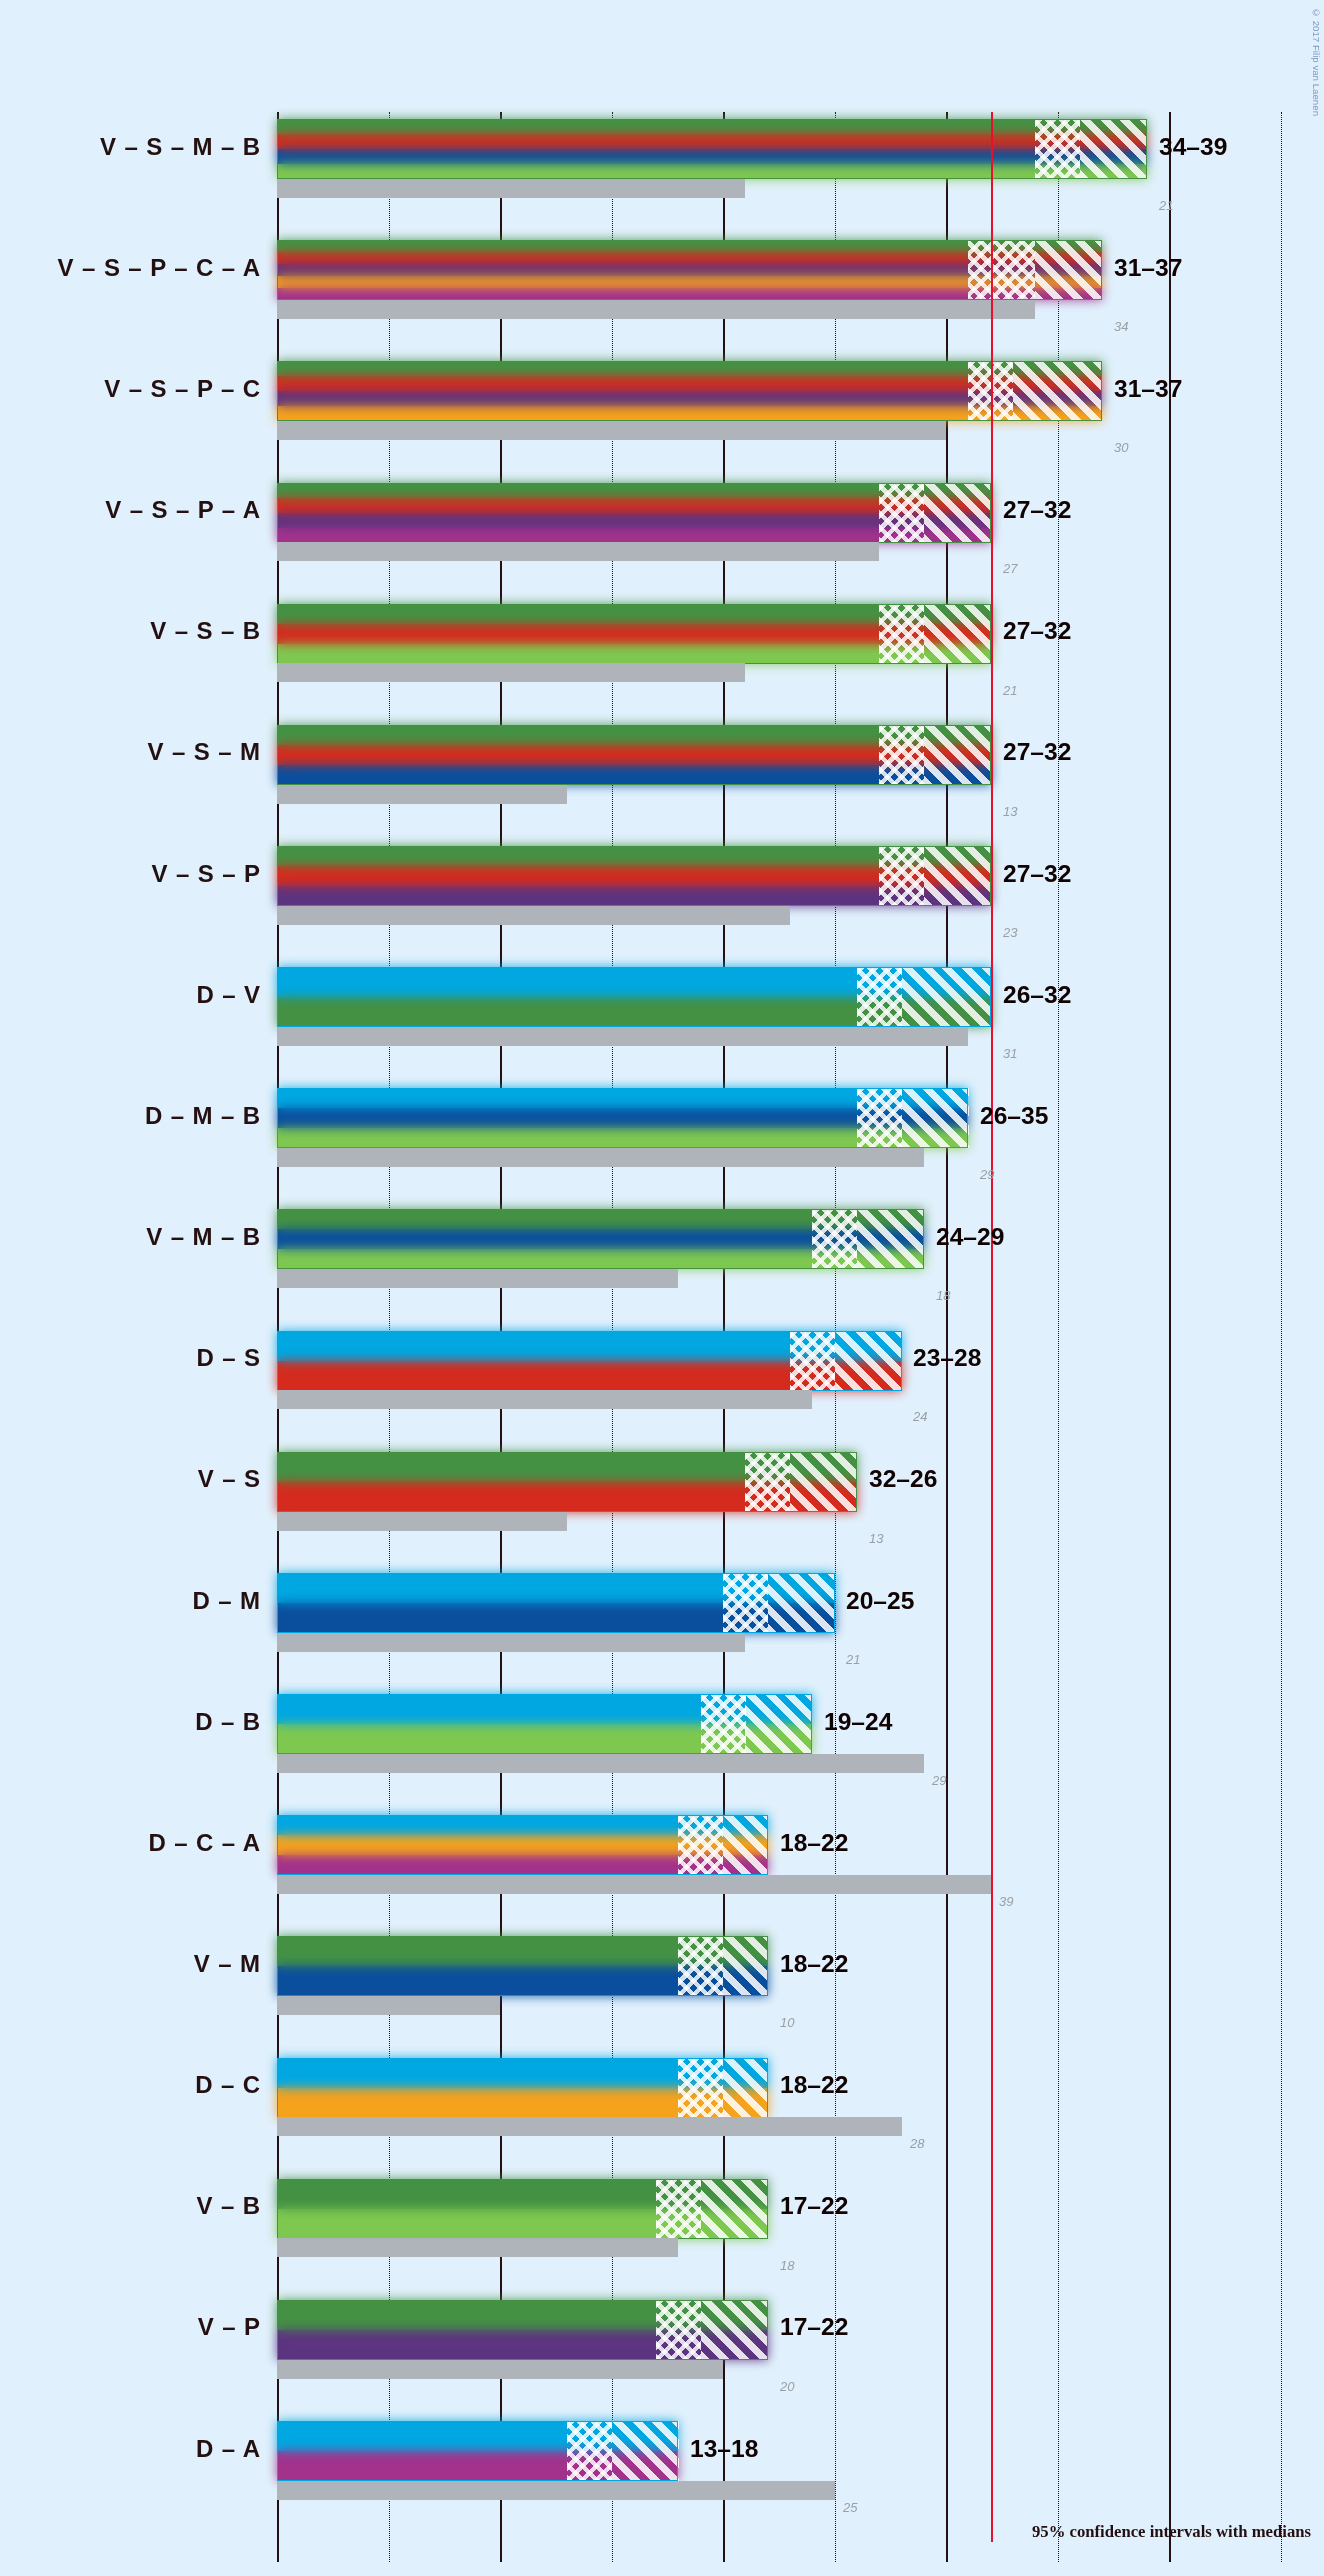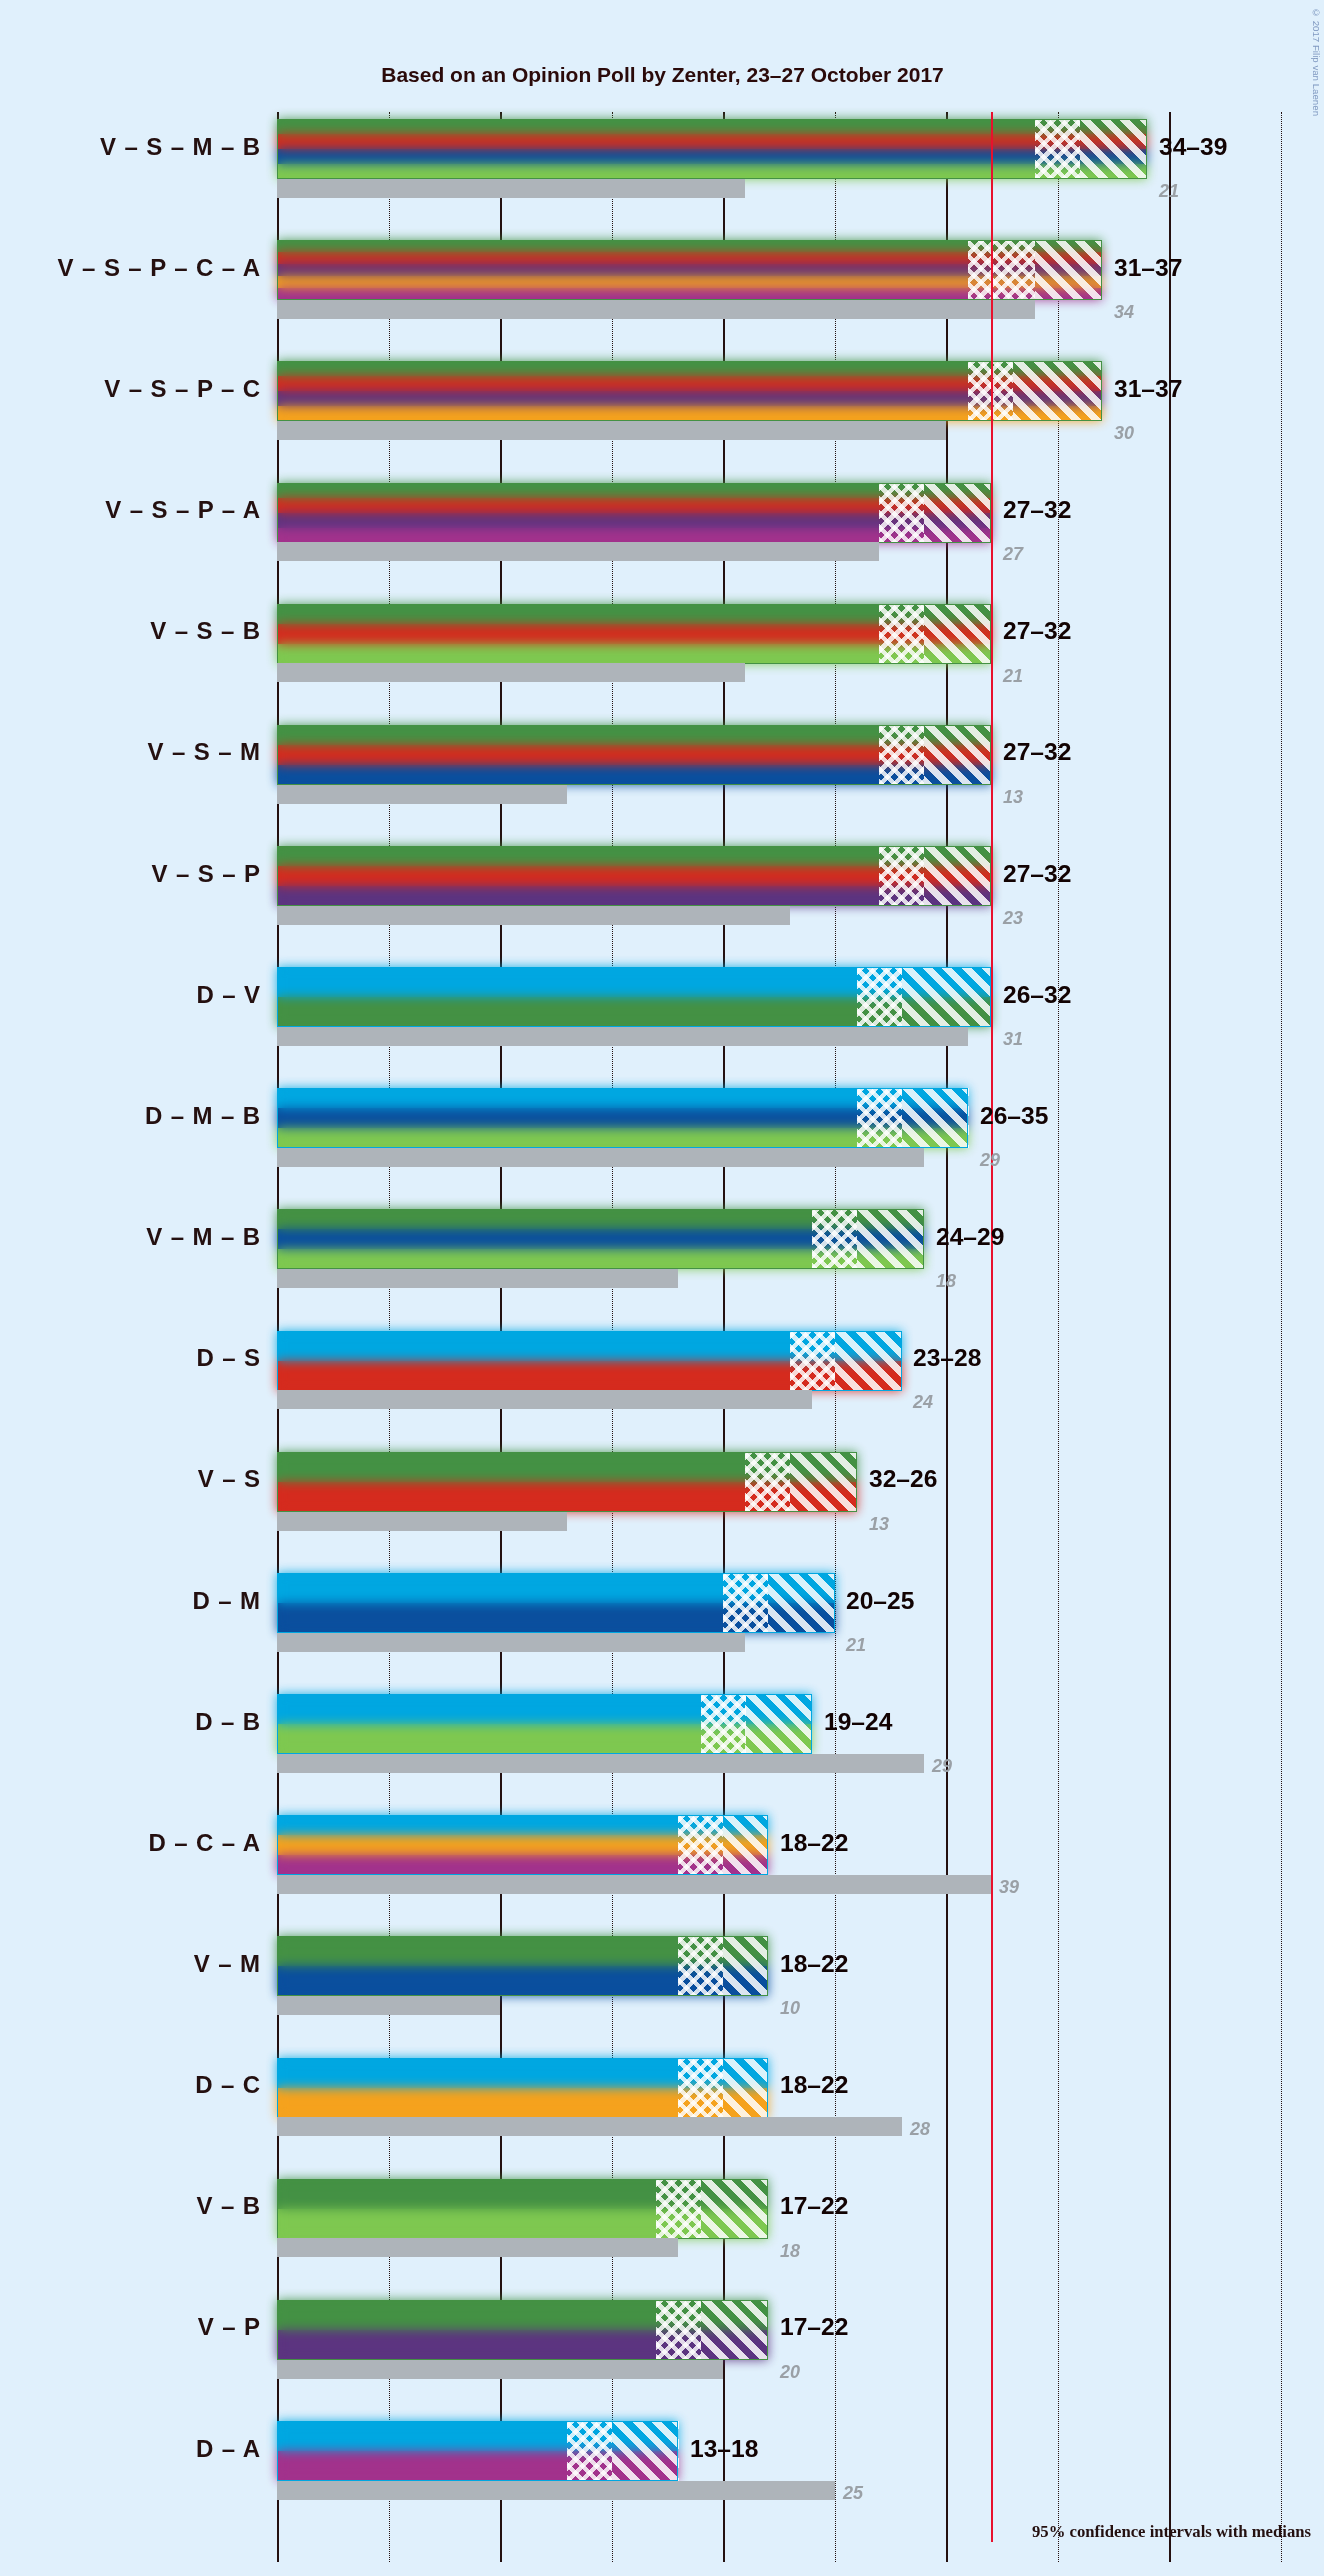--- a/index.html
+++ b/index.html
@@ -63,34 +63,33 @@
     text-align:right;
     font-size:24px;font-weight:bold;color:#241010;
     white-space:nowrap;
     letter-spacing:0.9px;
   }
   .range{
     position:absolute;font-size:24.6px;font-weight:bold;color:#120303;
     white-space:nowrap;
   }
   .prevval{
-    position:absolute;font-size:18px;font-style:italic;font-weight:bold;
-    color:#9aa0a6;white-space:nowrap;
+    position:absolute;font-size:13px;font-style:italic;font-weight:normal;
+    color:#9aa0a6;white-space:nowrap;margin-top:17px;
   }
   .footnote{
     position:absolute;
     font-size:16.7px;font-weight:bold;color:#241010;white-space:nowrap;
   }
 </style>
 </head>
 <body>
 
 <div id="chart-root">
 
-  <div class="subtitle">Based on an Opinion Poll by Zenter, 23–27 October 2017</div>
   <div class="copyright">© 2017 Filip van Laenen</div>
 
   <div id="plot">
       <div class="gridline" style="left: 0px;"></div>
       <div class="gridline" style="left: 223px;"></div>
       <div class="gridline" style="left: 446px;"></div>
       <div class="gridline" style="left: 669px;"></div>
       <div class="gridline" style="left: 892px;"></div>
       <div class="gridline dotted" style="left: 112px;"></div>
       <div class="gridline dotted" style="left: 335px;"></div>

